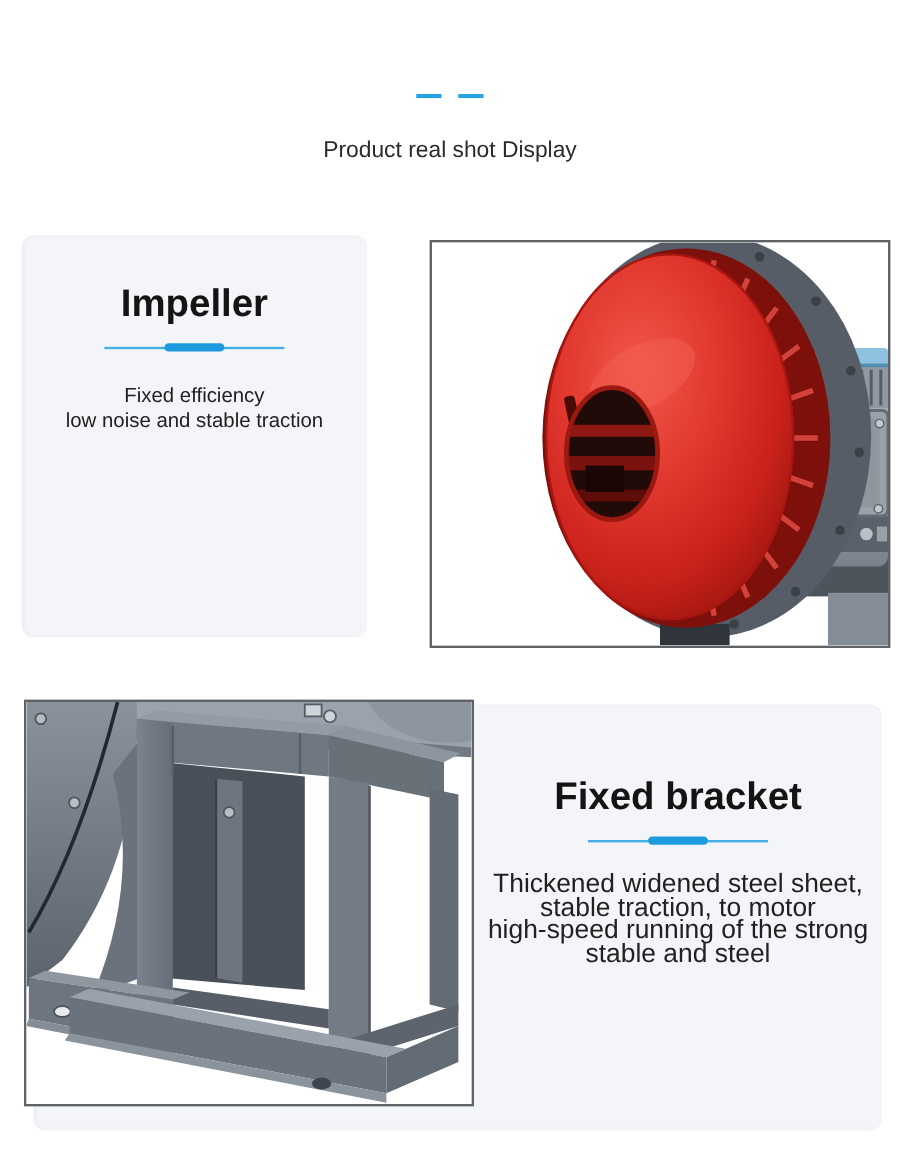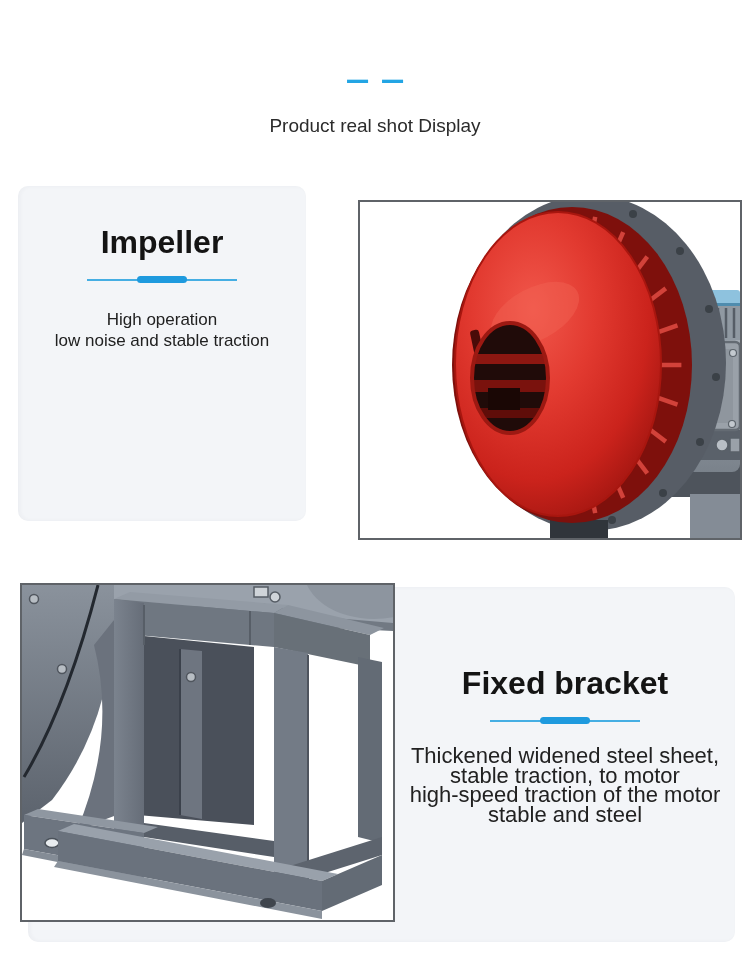--- a/index.html
+++ b/index.html
@@ -19,28 +19,28 @@
     box-shadow:inset 2px 0 4px rgba(40,50,70,.04);}
   .text-panel h2{margin:0;font-size:32px;line-height:40px;font-weight:bold;color:#141414;text-align:center;}
   .divider{display:flex;align-items:center;justify-content:center;width:150px;margin:14px auto 0;}
   .divider .thin{flex:1;height:2px;background:var(--divider-thin,#45aee3);}
   .divider .thick{width:50px;height:7px;border-radius:4px;background:var(--divider-thick,#1e9ade);margin:0 -1px;z-index:1;}
   .desc{text-align:center;color:#212121;}
   .photo{position:absolute;margin:0;background:#fff;border:2px solid var(--photo-border,#5f6368);
     box-sizing:border-box;overflow:hidden;}
   .photo svg{display:block;}
   
-  .panel-impeller{left:18px;top:186px;width:288px;height:335px;}
+  .panel-impeller{left:18px;top:196px;width:288px;height:335px;}
   .panel-impeller h2{margin-top:36px;}
   .panel-impeller .desc{margin-top:26px;font-size:17px;line-height:21px;}
   .photo-impeller{left:358px;top:200px;width:384px;height:340px;}
   
   .panel-bracket{left:28px;top:587px;width:707px;height:355px;}
   .panel-bracket .inner{margin-left:367px;width:340px;}
-  .panel-bracket h2{margin-top:0;padding-top:76px;}
+  .panel-bracket h2{margin-top:0;padding-top:56px;}
   .panel-bracket .desc{margin-top:22px;font-size:22px;line-height:19.5px;}
   .photo-bracket{left:20px;top:583px;width:375px;height:339px;}
 </style>
 </head>
 <body>
 
 <div class="page">
 
   <header class="hero">
     <div class="hero-title">
@@ -52,21 +52,21 @@
 
   <section>
     <div class="text-panel panel-impeller">
       <h2>Impeller</h2>
       <div class="divider">
         <span class="thin"></span>
         <span class="thick"></span>
         <span class="thin"></span>
       </div>
       <div class="desc">
-        <div>High operation</div>
+        <div>Fixed efficiency</div>
         <div>low noise and stable traction</div>
       </div>
     </div>
 
     <figure class="photo photo-impeller" aria-label="red-centrifugal-impeller-with-motor-photo">
       <svg width="380" height="336" viewBox="0 0 380 336">
         <defs>
           <radialGradient id="rg" cx="38%" cy="32%" r="78%">
             <stop offset="0%" stop-color="#f1574b"></stop>
               <stop offset="38%" stop-color="#e23a30"></stop>
@@ -166,21 +166,21 @@
       <div class="inner">
         <h2>Fixed bracket</h2>
         <div class="divider">
           <span class="thin"></span>
           <span class="thick"></span>
           <span class="thin"></span>
         </div>
         <div class="desc">
           <div>Thickened widened steel sheet,</div>
           <div>stable traction, to motor</div>
-          <div>high-speed traction of the motor</div>
+          <div>high-speed running of the strong</div>
           <div>stable and steel</div>
         </div>
       </div>
     </div>
 
     <figure class="photo photo-bracket" aria-label="steel-bracket-stand-with-fan-housing-photo">
       <svg width="371" height="335" viewBox="0 0 371 335">
         <defs>
           <linearGradient id="hg" x1="0" y1="0" x2="0" y2="1">
             <stop offset="0%" stop-color="#8a929c"></stop>

